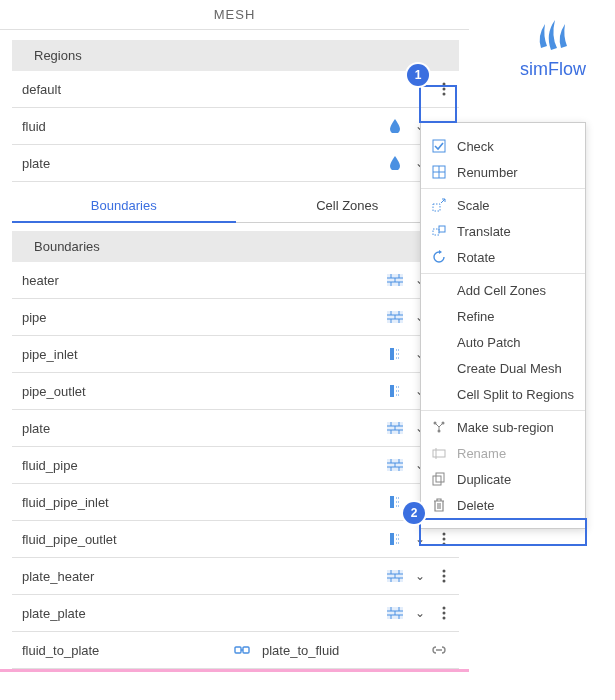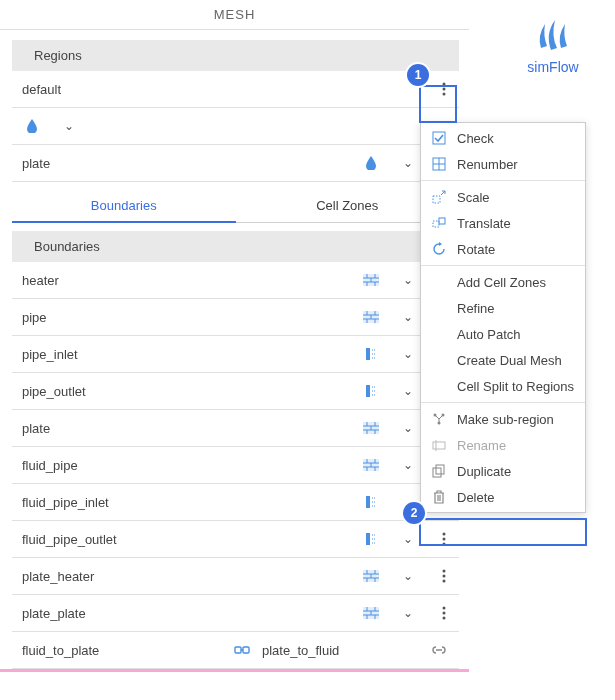--- a/index.html
+++ b/index.html
@@ -30,21 +30,21 @@
     padding: 8px 22px;
     font-weight: 500;
     color: #444;
   }
   .row {
     display: flex;
     align-items: center;
     height: 37px;
     padding: 0 6px 0 10px;
     border-bottom: 1px solid #e0e0e0;
-    gap: 18px;
+    gap: 6px;
   }
   .row-name { flex: 1; }
   .icon-slot {
     width: 20px;
     display: flex;
     justify-content: center;
     align-items: center;
     color: #4a90e2;
   }
   .chevron { color:#555; width:18px; text-align:center; font-size:12px; }
@@ -84,21 +84,21 @@
   }
 
   .menu {
     position:absolute;
     left:420px; top:122px;
     width:166px;
     background:#fff;
     border:1px solid #ccc;
     box-shadow:0 2px 8px rgba(0,0,0,.15);
     z-index:3;
-    padding: 2px 0;
+    padding: 10px 0;
   }
   .menu-item {
     display:flex;
     align-items:center;
     height:26px;
     padding:0 10px;
     gap:10px;
     color:#444;
     cursor:pointer;
   }
@@ -107,21 +107,21 @@
   .menu-sep { height:1px; background:#e2e2e2; margin:3px 0;}
   .menu-item.disabled { color:#aaa; }
 
   .logo {
     position:absolute;
     left:508px; top:18px;
     width:90px;
     text-align:center;
     color:#3b6fe0;
   }
-  .logo-text { font-size:14px; font-weight:500; margin-top:4px; }
+  .logo-text { font-size:18px; font-weight:500; margin-top:4px; }
 
   .linkrow {
     display:flex; align-items:center; height:37px;
     padding:0 10px; border-bottom:1px solid #e0e0e0;
     gap:10px;
   }
   .linkrow .seg1 { width:200px;}
   .linkrow .linkicon { color:#4a90e2; width:20px; display:flex; justify-content:center;}
   .spacer { flex:1;}
 </style>
@@ -152,20 +152,21 @@
       <span class="more">
         <svg width="4" height="14" viewBox="0 0 4 14">
             <circle cx="2" cy="2" r="1.5" fill="#555"></circle>
             <circle cx="2" cy="7" r="1.5" fill="#555"></circle>
             <circle cx="2" cy="12" r="1.5" fill="#555"></circle>
           </svg>
       </span>
     </div>
 
     <div class="row">
+      <span class="row-name">fluid</span>
       <span class="icon-slot">
         <svg width="12" height="14" viewBox="0 0 12 14">
             <path d="M6 0 Q11 7 11 10 A5 5 0 0 1 1 10 Q1 7 6 0 Z" fill="#4a90e2"></path>
           </svg>
       </span>
       <span class="chevron">⌄</span>
       <span class="more"></span>
     </div>
 
     <div class="row">

